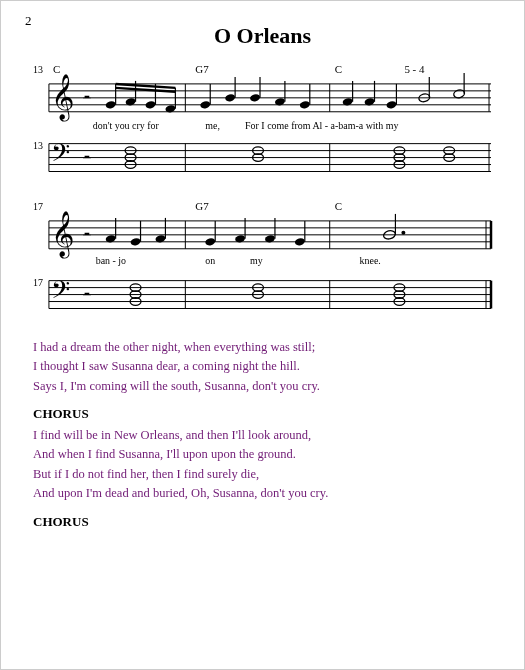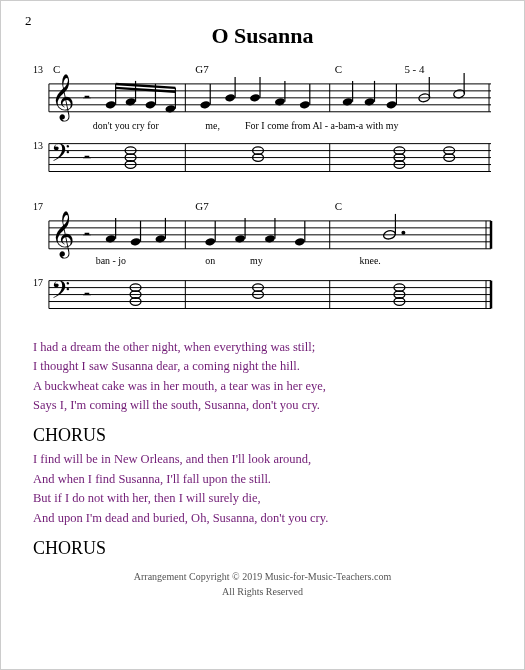--- a/index.html
+++ b/index.html
@@ -50,42 +50,42 @@
     }
     .lyrics-block {
       margin-bottom: 10px;
     }
     .lyrics-line {
       font-size: 12.5px;
       color: #701a75;
       line-height: 1.55;
     }
     .chorus-label {
-      font-size: 18px;
-      font-weight: normal;
+      font-size: 13px;
+      font-weight: bold;
       color: #000;
       margin-top: 8px;
       margin-bottom: 4px;
     }
     .copyright {
       text-align: center;
       font-size: 10px;
       color: #555;
       margin-top: 10px;
       line-height: 1.5;
     }
   </style>
 </head>
 <body>
 
 <div class="page">
 
   <div class="page-number">2</div>
 
-  <div class="title">O Susanna</div>
+  <div class="title">O Orleans</div>
 
   <div class="staff-system">
     <svg class="staff-svg" viewBox="0 0 465 130">
 
       <text x="2" y="14" font-size="10" font-family="Times New Roman" fill="#000">13</text>
 
       <text x="22" y="14" font-size="11" font-family="Times New Roman" fill="#000">C</text>
       <text x="165" y="14" font-size="11" font-family="Times New Roman" fill="#000">G7</text>
       <text x="305" y="14" font-size="11" font-family="Times New Roman" fill="#000">C</text>
       <text x="375" y="14" font-size="11" font-family="Times New Roman" fill="#000">5 - 4</text>
@@ -257,35 +257,30 @@
       <ellipse cx="370" cy="92" rx="5.5" ry="3.8" fill="none" stroke="#000" stroke-width="1.3"></ellipse>
       <ellipse cx="370" cy="106" rx="5.5" ry="3.8" fill="none" stroke="#000" stroke-width="1.3"></ellipse>
     </svg>
   </div>
 
   <div class="lyrics-section">
 
     <div class="lyrics-block">
       <div class="lyrics-line">I had a dream the other night, when everything was still;</div>
       <div class="lyrics-line">I thought I saw Susanna dear, a coming night the hill.</div>
-      <div class="lyrics-line">A buckwheat cake was in her mouth, a tear was in her eye,</div>
       <div class="lyrics-line">Says I, I'm coming will the south, Susanna, don't you cry.</div>
     </div>
 
     <div class="chorus-label">CHORUS</div>
 
     <div class="lyrics-block">
       <div class="lyrics-line">I find will be in New Orleans, and then I'll look around,</div>
-      <div class="lyrics-line">And when I find Susanna, I'll fall upon the still.</div>
-      <div class="lyrics-line">But if I do not with her, then I will surely die,</div>
+      <div class="lyrics-line">And when I find Susanna, I'll upon upon the ground.</div>
+      <div class="lyrics-line">But if I do not find her, then I find surely die,</div>
       <div class="lyrics-line">And upon I'm dead and buried, Oh, Susanna, don't you cry.</div>
     </div>
 
     <div class="chorus-label">CHORUS</div>
 
   </div>
 
-  <div class="copyright">
-    <div>Arrangement Copyright © 2019 Music-for-Music-Teachers.com</div>
-    <div>All Rights Reserved</div>
-  </div>
 
 </div>
 
 </body></html>

